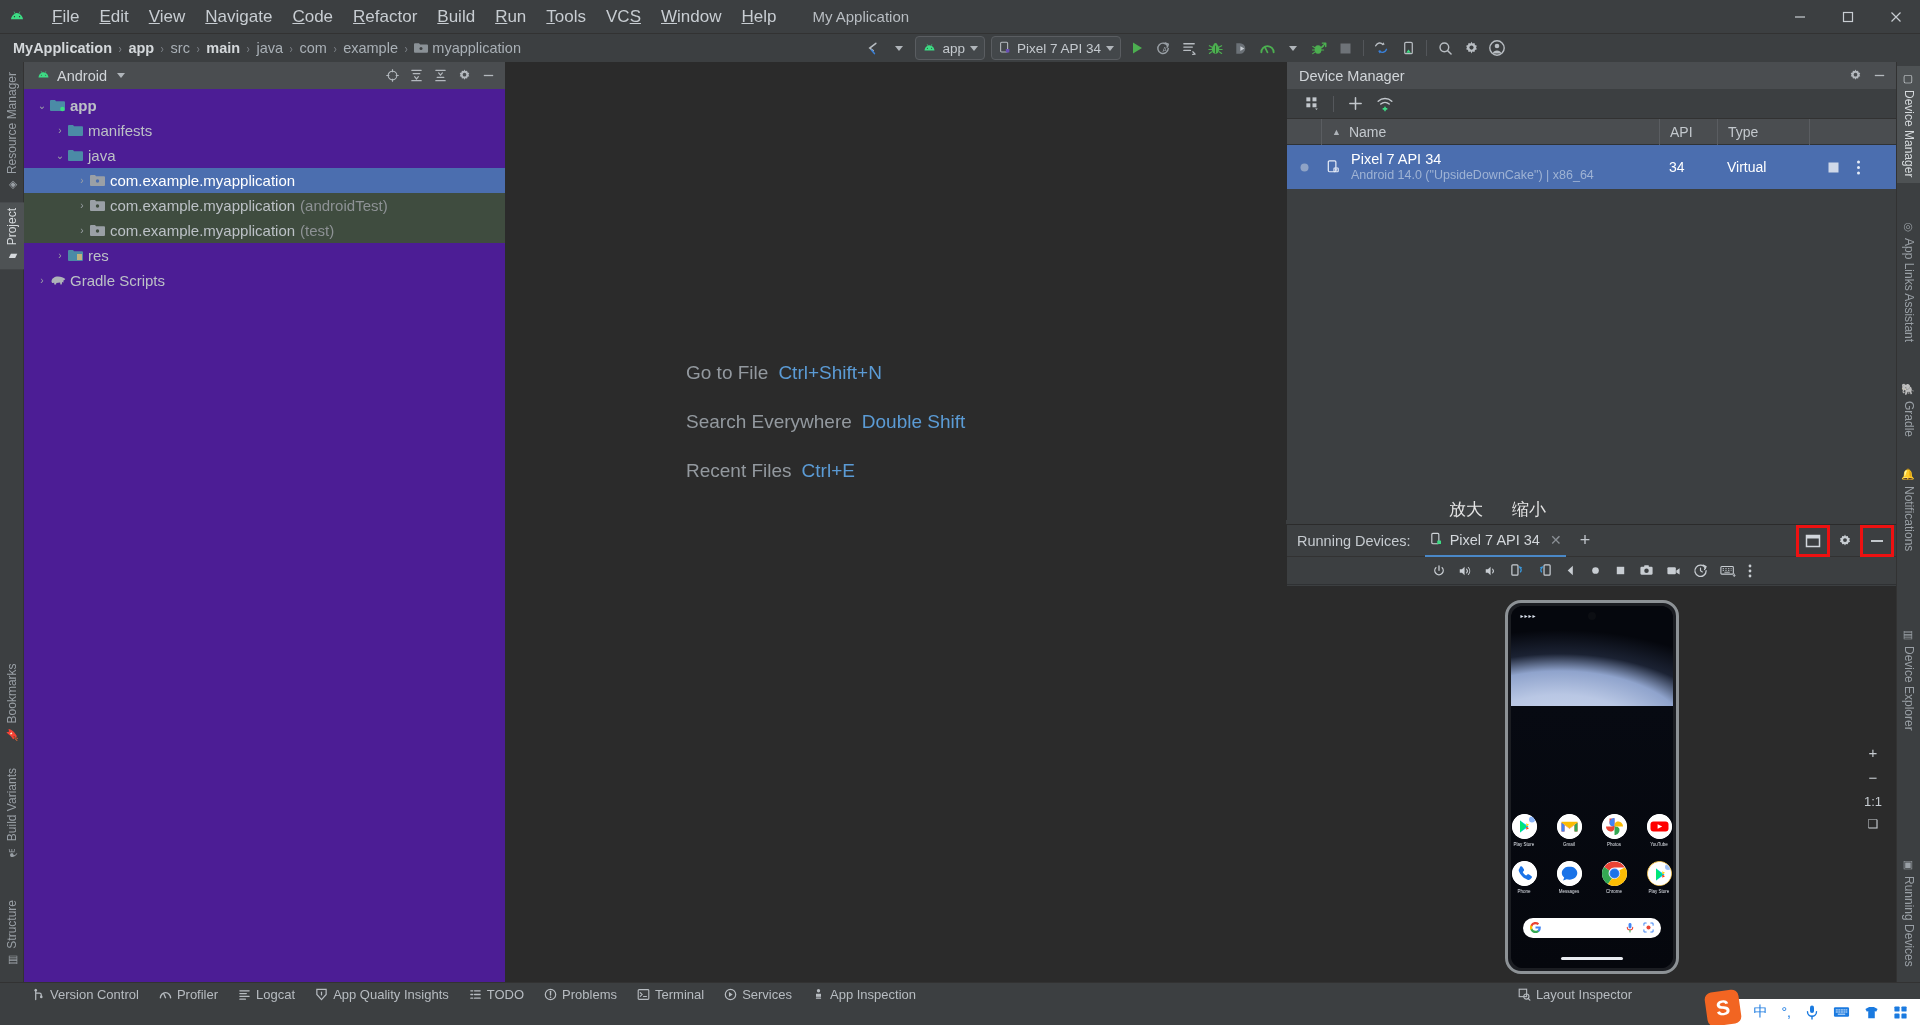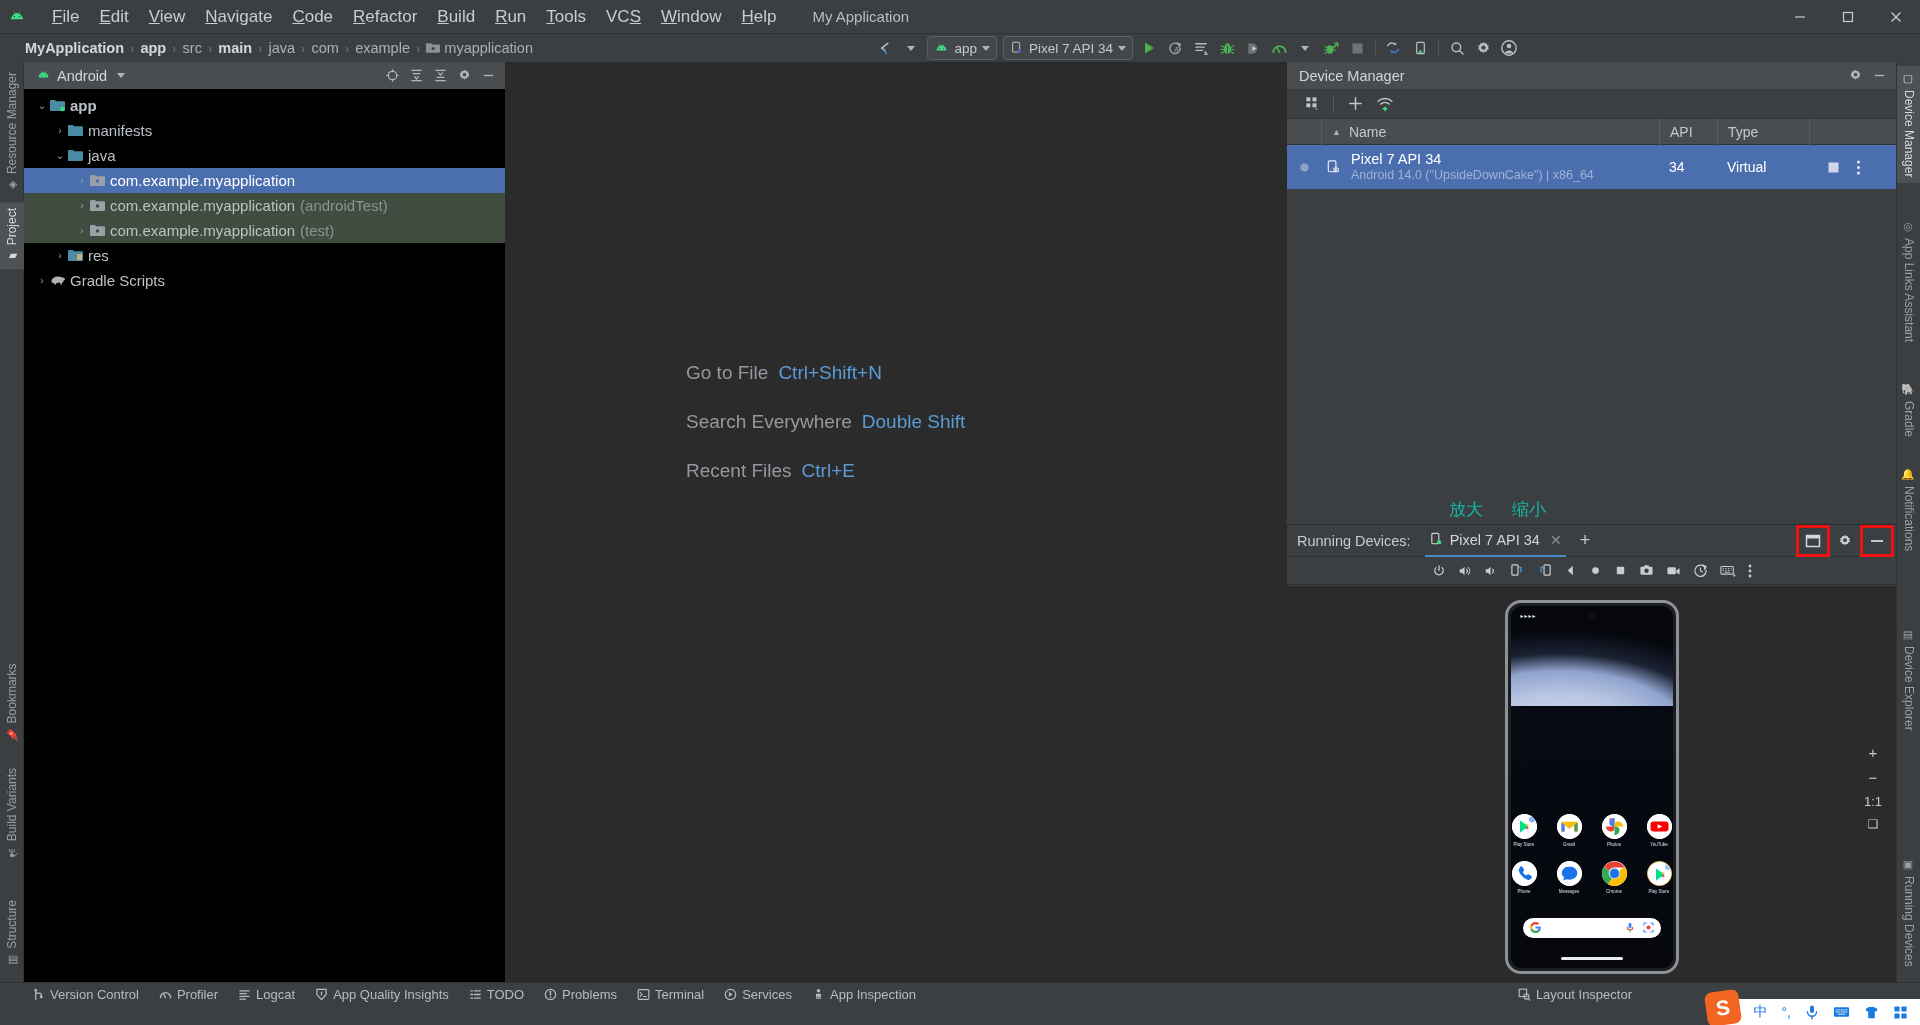--- a/index.html
+++ b/index.html
@@ -41,21 +41,21 @@
     display: flex; align-items: center;
   }
   .win-btn {
     width: 48px; height: 34px; display: flex;
     align-items: center; justify-content: center;
     color: #c8cdd2; font-size: 15px;
   }
 
   
   .navbar {
-    position: absolute; top: 34px; left: 12px; width: 1516px; height: 28px;
+    position: absolute; top: 34px; left: 0; width: 1516px; height: 28px;
     background: #3c3f41;
     display: flex; align-items: center;
   }
   .crumbs { display: flex; align-items: center; margin-left: 10px; }
   .crumb {
     font-size: 14.5px; color: #a9b0b6; padding: 1px 3px;
   }
   .crumb.bold { font-weight: bold; color: #d4d8db; }
   .crumb-sep {
     color: #7b8086; font-size: 13px; margin: 0 3px; transform: scaleX(0.75);
@@ -98,21 +98,21 @@
     display: flex; align-items: center; justify-content: center;
     padding: 6px 0; gap: 5px; white-space: nowrap;
   }
   .vlabel.active { background: #4e5254; color: #d6dadd; }
   .vlabel.flip { writing-mode: vertical-rl; transform: rotate(180deg); }
   .vicon { font-size: 11px; }
 
   
   .project-panel {
     position: absolute; top: 62px; left: 24px; width: 482px; bottom: 38px;
-    background: #000000; border-right: 1px solid #2b2b2b;
+    background: #4c1d95; border-right: 1px solid #2b2b2b;
   }
   .panel-head {
     height: 27px; display: flex; align-items: center;
     background: #4a4d50; padding-left: 12px;
   }
   .panel-title {
     font-size: 14.5px; color: #d1d5d9; margin-left: 6px;
   }
   .panel-head-actions {
     margin-left: auto; display: flex; align-items: center;
@@ -221,21 +221,21 @@
   .rd-head-right {
     margin-left: auto; display: flex; align-items: center;
     padding-right: 6px; gap: 6px;
   }
   .rd-btn {
     width: 26px; height: 24px; display: flex;
     align-items: center; justify-content: center; color: #c8cdd2;
   }
   .red-box { outline: 3px solid #ee1111; outline-offset: 1px; }
   .annot {
-    position: absolute; color: #14b8a6; font-size: 17px;
+    position: absolute; color: #e5e5e5; font-size: 17px;
     font-family: "DejaVu Sans", sans-serif;
   }
 
   .emu-toolbar {
     height: 28px; display: flex; align-items: center;
     justify-content: center; gap: 12px;
     background: #3c3f41; border-bottom: 1px solid #2f3133;
   }
   .emu-btn { color: #c8cdd2; display: flex; align-items: center; }
   .emu-stage {

